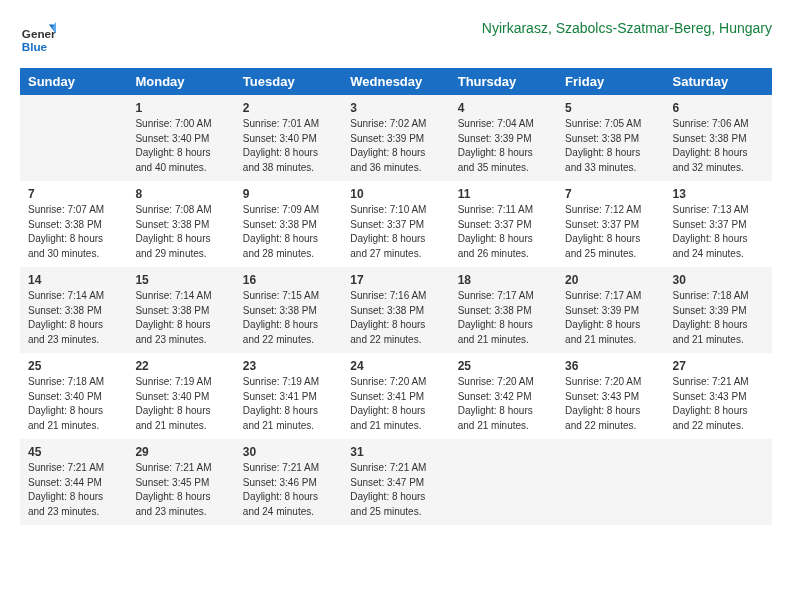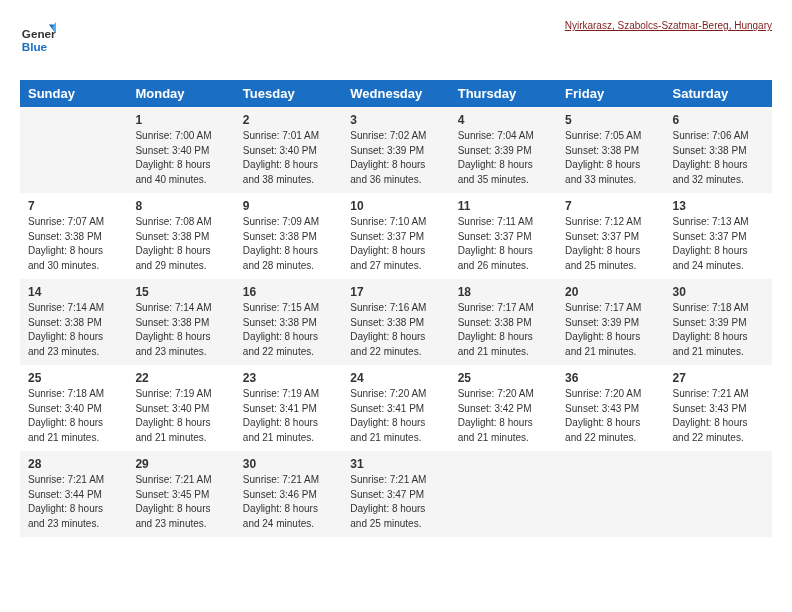--- a/index.html
+++ b/index.html
@@ -27,28 +27,27 @@
     }
     .title-block {
       text-align: right;
     }
     .month-title {
       font-size: 32px;
       font-weight: bold;
       color: #333;
     }
     .location {
-      font-size: 10px;
-      color: #7f1d1d;
-      text-decoration: underline;
+      font-size: 14px;
+      color: #15803d;
     }
     table {
       width: 100%;
       border-collapse: collapse;
-      margin-top: 24px;
+      margin-top: 12px;
     }
     thead tr th {
       background-color: #1a6fc4;
       color: #fff;
       text-align: left;
       padding: 6px 8px;
       font-size: 13px;
       font-weight: bold;
     }
     tbody tr {
@@ -222,21 +221,21 @@
           <span class="day-num">36</span>
           <div class="day-info">Sunrise: 7:20 AM<br>Sunset: 3:43 PM<br>Daylight: 8 hours<br>and 22 minutes.</div>
         </td>
         <td>
           <span class="day-num">27</span>
           <div class="day-info">Sunrise: 7:21 AM<br>Sunset: 3:43 PM<br>Daylight: 8 hours<br>and 22 minutes.</div>
         </td>
       </tr>
       <tr>
         <td>
-          <span class="day-num">28</span>
+          <span class="day-num">45</span>
           <div class="day-info">Sunrise: 7:21 AM<br>Sunset: 3:44 PM<br>Daylight: 8 hours<br>and 23 minutes.</div>
         </td>
         <td>
           <span class="day-num">29</span>
           <div class="day-info">Sunrise: 7:21 AM<br>Sunset: 3:45 PM<br>Daylight: 8 hours<br>and 23 minutes.</div>
         </td>
         <td>
           <span class="day-num">30</span>
           <div class="day-info">Sunrise: 7:21 AM<br>Sunset: 3:46 PM<br>Daylight: 8 hours<br>and 24 minutes.</div>
         </td>

